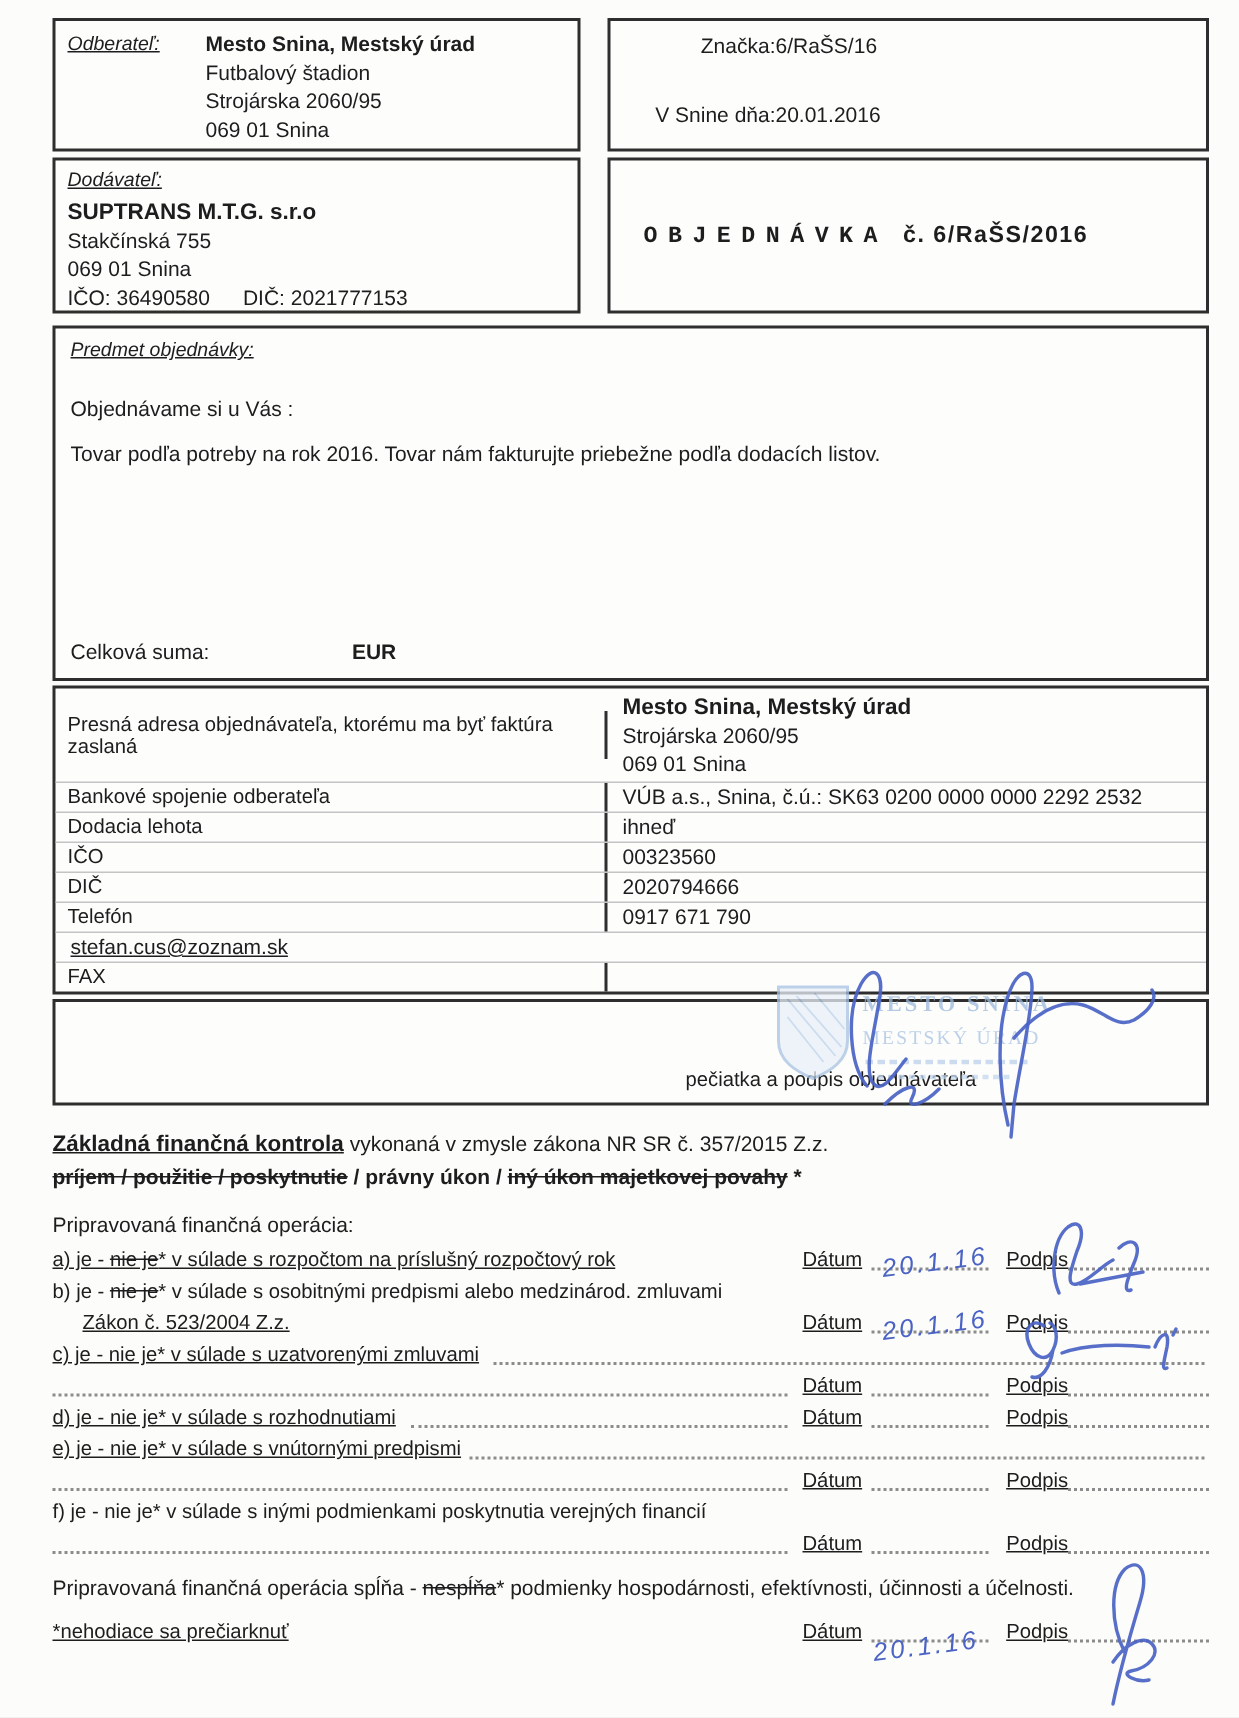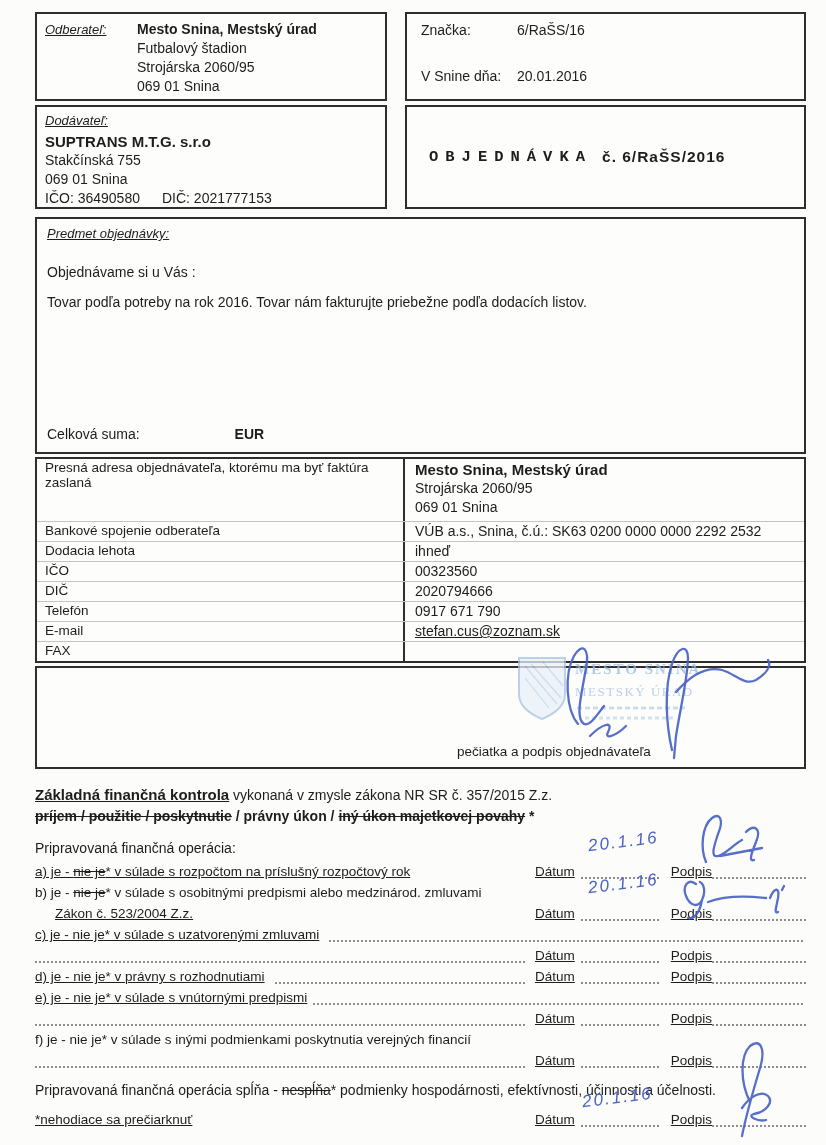--- a/index.html
+++ b/index.html
@@ -19,21 +19,21 @@
   .rbox{flex:1;}
   .lab{font-style:italic;text-decoration:underline;font-size:13px;}
   
   .row1{height:89px;}
   .row1 .lbox{padding:6px 8px;display:flex;}
   .row1 .lab-col{width:92px;}
   .addr div{font-size:14px;line-height:19px;}
   .addr .b1{font-weight:bold;}
   .row1 .rbox{padding:8px 14px;}
   .kv{display:flex;font-size:14px;}
-  .kv .k{width:96px;}
+  .kv .k{width:96px;text-align:right;}
   .kv.low{margin-top:30px;}
   
   .row2{margin-top:4px;height:104px;}
   .row2 .lbox{padding:4px 8px;}
   .supplier div{font-size:14px;line-height:19px;}
   .supplier .nm{font-weight:bold;font-size:15px;margin-top:3px;}
   .idline{display:flex;gap:22px;}
   .row2 .rbox{display:flex;align-items:center;padding-left:22px;}
   .ordttl{font-weight:bold;font-size:15.5px;letter-spacing:7px;font-family:Liberation Mono, monospace;}
   .ordno{font-weight:bold;font-size:15.5px;letter-spacing:1px;margin-left:10px;white-space:nowrap;text-align:right;}
@@ -45,24 +45,24 @@
   .totalrow .cur{font-weight:bold;margin-left:95px;}
   
   .details{margin-top:3px;}
   .trow{display:flex;border-top:1px solid #c4c4c4;}
   .trow:first-child{border-top:none;}
   .tl{width:368px;border-right:2px solid #2e2e2e;padding:1px 8px;font-size:13.5px;box-sizing:border-box;}
   .tv{flex:1;padding:1px 10px;font-size:14px;}
   .tv .b1{font-weight:bold;font-size:15px;}
   .tv div{line-height:19px;}
   .u{text-decoration:underline;}
-  .h1r{min-height:62px;}
+  .h1r{min-height:62px;align-items:center;}
   .hsm{min-height:19px;}
   
-  .stampbox{margin-top:3px;height:103px;position:relative;}
+  .stampbox{margin-top:3px;height:71px;position:relative;}
   .stampcap{position:absolute;left:420px;bottom:8px;font-size:13.5px;}
   
   .fc{margin-top:17px;font-size:13.5px;}
   .fctitle{font-size:14px;}
   .fctitle .tt{font-weight:bold;font-size:15px;text-decoration:underline;}
   .fcstrike{font-weight:bold;font-size:14px;margin-top:5px;}
   s{text-decoration:line-through;}
   .oplabel{margin-top:16px;margin-bottom:8px;font-size:14px;}
   .fcrow{display:flex;align-items:flex-start;margin-bottom:6px;text-decoration:underline;}
   .fc-left{width:500px;display:flex;align-items:flex-end;box-sizing:border-box;}
@@ -162,21 +162,20 @@
       </div>
       <div class="trow hsm">
         <div class="tl">DIČ</div>
         <div class="tv">2020794666</div>
       </div>
       <div class="trow hsm">
         <div class="tl">Telefón</div>
         <div class="tv">0917 671 790</div>
       </div>
       <div class="trow hsm">
-        <div class="tl">E-mail</div>
         <div class="tv u">stefan.cus@zoznam.sk</div>
       </div>
       <div class="trow hsm">
         <div class="tl">FAX</div>
         <div class="tv"></div>
       </div>
     </div>
 
     <div class="box stampbox">
       <div class="stampcap">pečiatka a podpis objednávateľa</div>
@@ -233,21 +232,21 @@
         <div class="fc-right">
           <span>Dátum</span>
           <span class="dots dl"></span>
           <span class="dp">Podpis</span>
           <span class="dots grow"></span>
         </div>
       </div>
 
       <div class="fcrow">
         <div class="fc-left">
-          <span class="txt">d) je - nie je* v právny s rozhodnutiami</span>
+          <span class="txt">d) je - nie je* v súlade s rozhodnutiami</span>
           <span class="dots grow" style="margin:0 10px;"></span>
         </div>
         <div class="fc-right">
           <span>Dátum</span>
           <span class="dots dl"></span>
           <span class="dp">Podpis</span>
           <span class="dots grow"></span>
         </div>
       </div>
 

